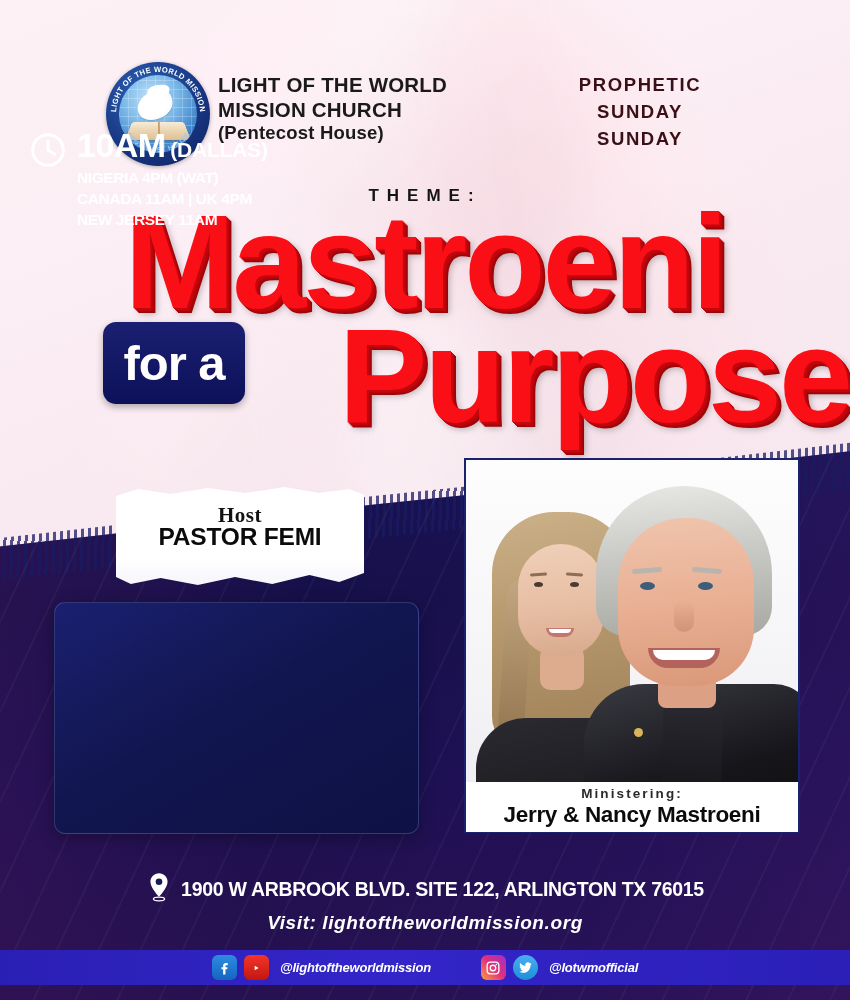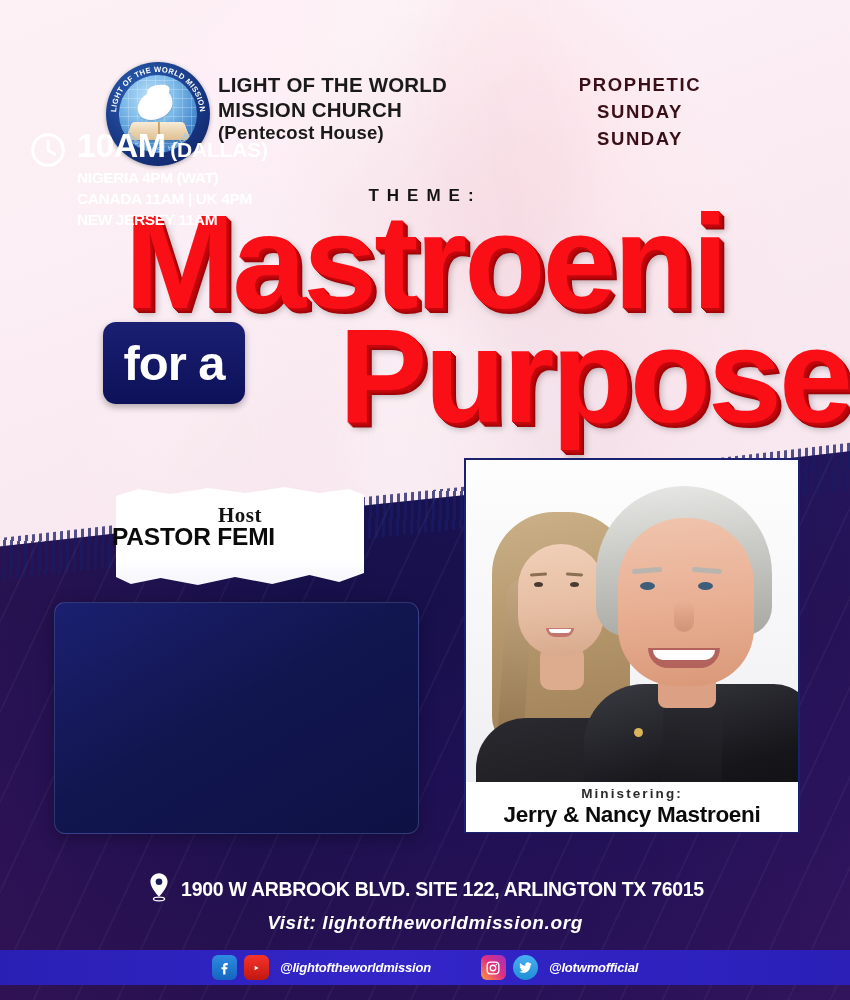--- a/index.html
+++ b/index.html
@@ -156,21 +156,21 @@
     clip-path: polygon(0 9%, 9% 2%, 22% 7%, 37% 1%, 52% 6%, 68% 0, 82% 6%, 94% 2%, 100% 8%,
                        100% 86%, 90% 95%, 78% 88%, 63% 97%, 48% 90%, 33% 98%, 18% 91%, 6% 97%, 0 90%);
     box-shadow:0 2px 10px rgba(0,0,0,.18);
   }
   .host-label {
     position:absolute; left:116px; top:503px; width:248px; text-align:center;
     font-family:"Liberation Serif", serif;
     font-size:21px; font-weight:bold; color:#121212; letter-spacing:.5px;
   }
   .host-name {
-    position:absolute; left:112px; top:523px; width:256px; text-align:left;
+    position:absolute; left:112px; top:523px; width:256px; text-align:center;
     font-size:24.5px; font-weight:bold; line-height:1.12; color:#0b0b0b;
     letter-spacing:-.2px;
   }
 
   
   .photo {
     position:absolute; left:464px; top:458px; width:336px; height:375px;
     border:2px solid #1a2270;
     background:#fbfbfb;
     overflow:hidden;

